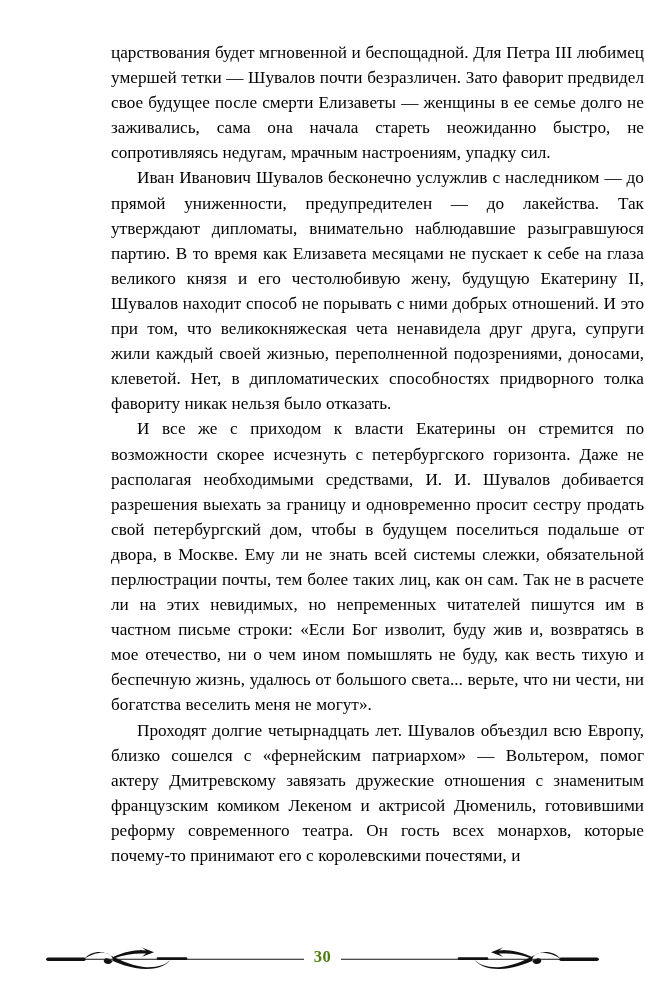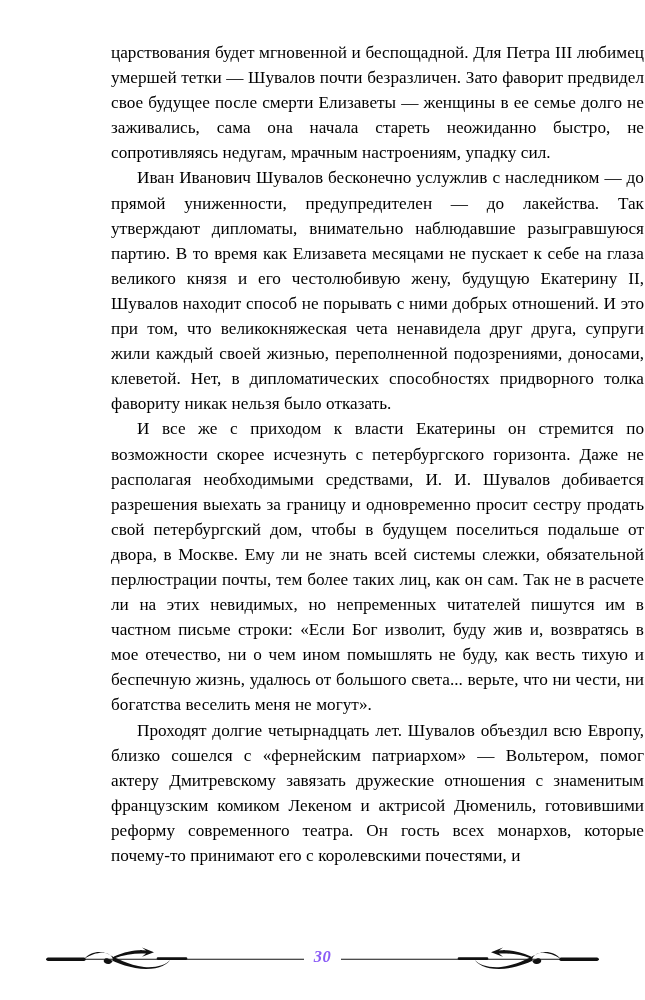--- a/index.html
+++ b/index.html
@@ -63,25 +63,24 @@
   }
   .rule-left { left: 46px; }
   .rule-right { right: 46px; }
   .page-number {
     position: absolute;
     left: 0;
     right: 0;
     top: 9px;
     text-align: center;
     font-family: "Liberation Serif", "DejaVu Serif", serif;
-    font-style: italic;
     font-weight: bold;
     font-size: 16.5px;
     letter-spacing: 0.5px;
-    color: #8b5cf6;
+    color: #4d7c0f;
   }
 </style>
 </head>
 <body>
 
 <div class="page">
 
   <div class="text-block">
     <p class="para">царствования будет мгновенной и беспощадной. Для Петра III любимец умершей тетки — Шувалов почти безразличен. Зато фаворит предвидел свое будущее после смерти Елизаветы — женщины в ее семье долго не заживались, сама она начала стареть неожиданно быстро, не сопротивляясь недугам, мрачным настроениям, упадку сил.</p>
     <p class="para indent">Иван Иванович Шувалов бесконечно услужлив с наследником — до прямой униженности, предупредителен — до лакейства. Так утверждают дипломаты, внимательно наблюдавшие разыгравшуюся партию. В то время как Елизавета месяцами не пускает к себе на глаза великого князя и его честолюбивую жену, будущую Екатерину II, Шувалов находит способ не порывать с ними добрых отношений. И это при том, что великокняжеская чета ненавидела друг друга, супруги жили каждый своей жизнью, переполненной подозрениями, доносами, клеветой. Нет, в дипломатических способностях придворного толка фавориту никак нельзя было отказать.</p>

